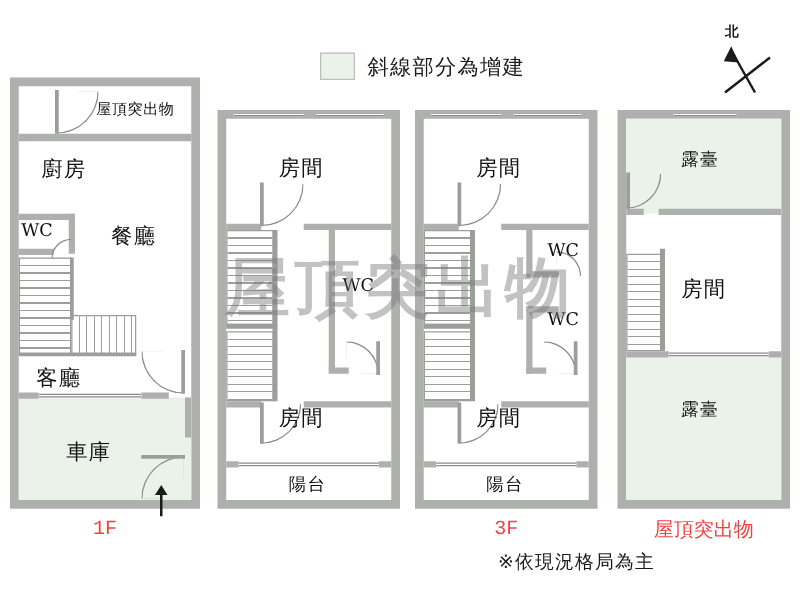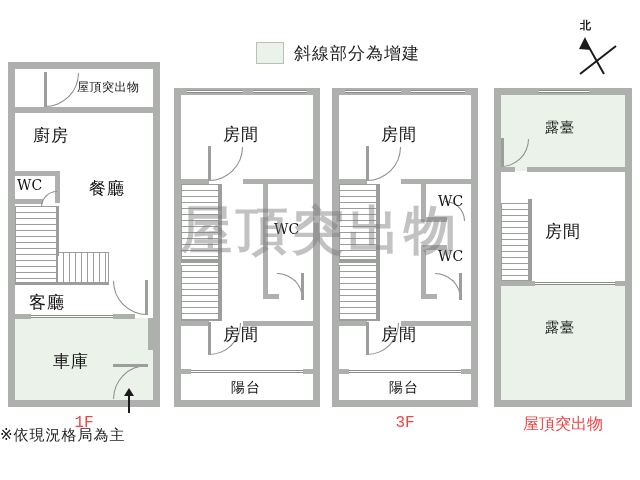--- a/index.html
+++ b/index.html
@@ -185,23 +185,23 @@
     width: 0; height: 0;
     border-left: 5px solid transparent;
     border-right: 5px solid transparent;
     border-bottom: 8px solid #1b1b1b;
   }
 
   
   #footer-note {
     position: absolute;
     left: 0;
-    top: 426px;
+    top: 440px;
     width: 524px;
-    text-align: left;
+    text-align: right;
     font-family: "DejaVu Sans", sans-serif;
     font-size: 15px;
     color: #1b1b1b;
     letter-spacing: 1px;
   }
 </style>
 </head>
 <body>
 
 <div id="page">

